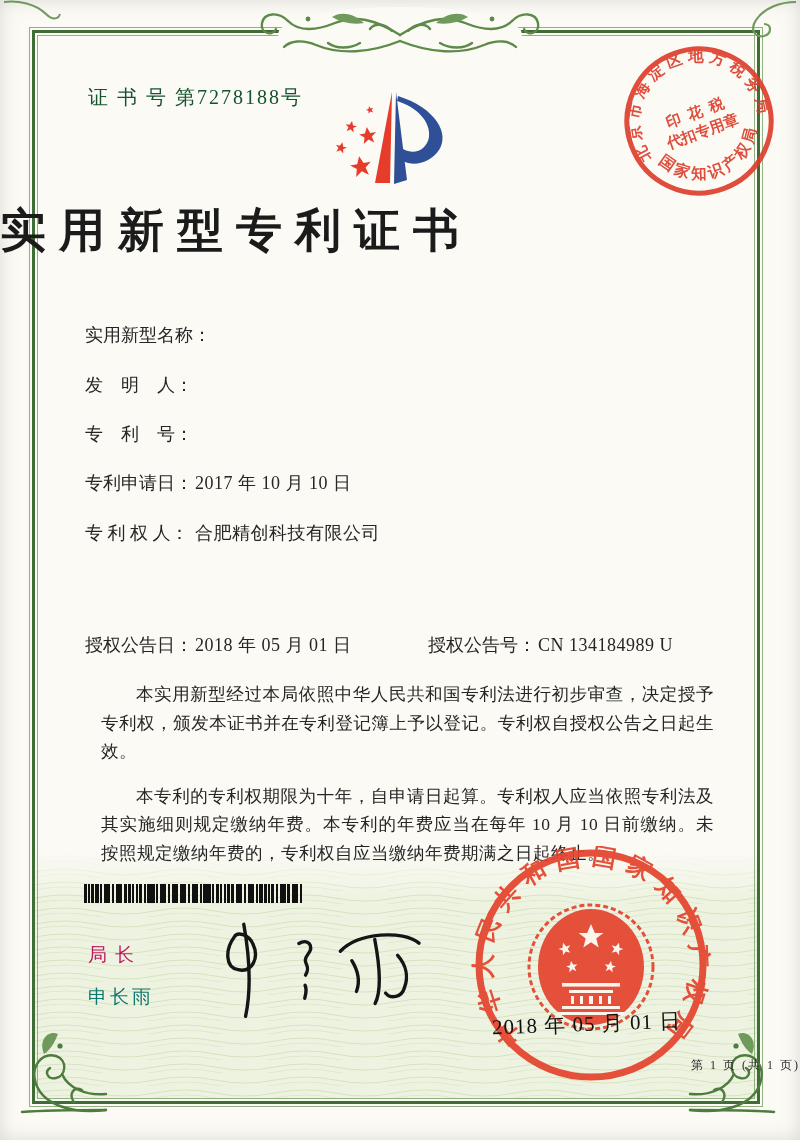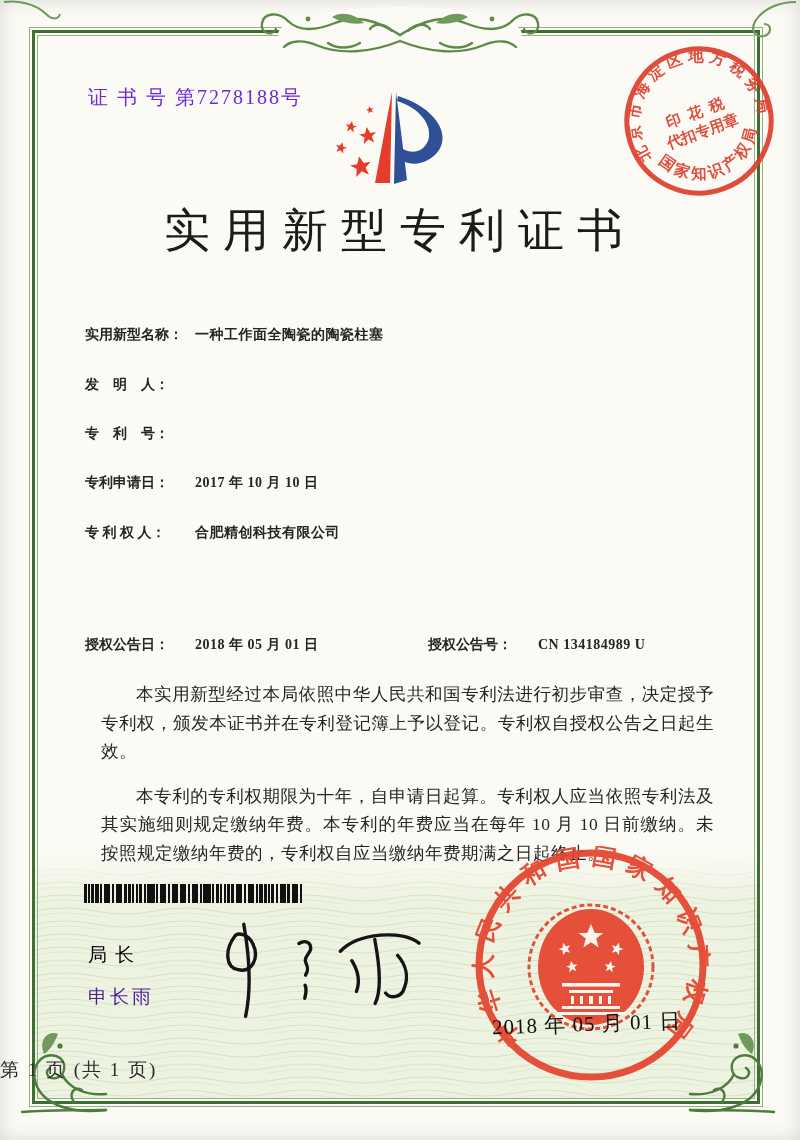--- a/index.html
+++ b/index.html
@@ -18,50 +18,50 @@
     position:absolute;left:32px;top:30px;width:722px;height:1068px;
     border:3px solid #3e6e35;
   }
   .frame::before{content:"";position:absolute;inset:-6px;border:1px solid #93b083;}
   .frame::after{content:"";position:absolute;inset:2px;border:1px solid #93b083;}
   
   .greenzone{position:absolute;left:35px;top:852px;width:722px;height:246px;overflow:hidden;}
   .greenzone .fade{position:absolute;left:0;top:0;width:100%;height:46px;
     background:linear-gradient(#fbfaf5,rgba(251,250,245,0));}
   
-  .cert-no{position:absolute;left:88px;top:84px;font-size:20px;letter-spacing:2px;color:#6d28d9;}
-  .title{position:absolute;left:0;top:200px;width:100%;text-align:center;
-    font-size:46px;font-weight:normal;letter-spacing:13px;color:#1b1b1b;}
-  .row{position:absolute;left:85px;right:72px;display:flex;font-size:14px;line-height:26px;color:#252525;font-weight:bold;}
+  .cert-no{position:absolute;left:88px;top:84px;font-size:20px;letter-spacing:2px;color:#14532d;}
+  .title{position:absolute;left:0;top:200px;width:100%;text-align:left;
+    font-size:46px;font-weight:bold;letter-spacing:13px;color:#1b1b1b;}
+  .row{position:absolute;left:85px;right:72px;display:flex;font-size:18px;line-height:26px;color:#252525;}
   .row .lbl{flex:0 0 110px;white-space:nowrap;}
   .row .val{flex:1;letter-spacing:.5px;}
   .r0{top:322px}.r1{top:372px}.r2{top:421px}.r3{top:470px}.r4{top:520px}.r5{top:570px}
   .rg{top:632px}
   .rg .val1{flex:0 0 205px;}
   .rg .lbl2{flex:0 0 110px;margin-left:28px;white-space:nowrap;}
   .paras{position:absolute;left:85px;right:70px;top:664px;}
   .paras p{margin:16px;text-indent:2em;font-size:17.5px;line-height:28.5px;
     text-align:justify;letter-spacing:.5px;color:#252525;}
   
   .barcode{position:absolute;left:84px;top:884px;width:219px;height:19px;
     background-image:
       repeating-linear-gradient(90deg,#101010 0 2px,transparent 2px 4px),
       repeating-linear-gradient(90deg,#101010 0 1px,transparent 1px 7px),
       repeating-linear-gradient(90deg,#101010 0 3px,transparent 3px 11px);}
   
-  .sig-title{position:absolute;left:88px;top:942px;font-size:19px;letter-spacing:8px;color:#000000;}
-  .sig-name{position:absolute;left:88px;top:984px;font-size:19px;letter-spacing:3px;color:#4c1d95;}
+  .sig-title{position:absolute;left:88px;top:942px;font-size:19px;letter-spacing:8px;color:#be185d;}
+  .sig-name{position:absolute;left:88px;top:984px;font-size:19px;letter-spacing:3px;color:#0f766e;}
   .sig-svg{position:absolute;left:208px;top:912px;transform:rotate(-3deg);}
   
   .tax-stamp{position:absolute;left:620px;top:42px;transform:rotate(-20deg);opacity:.9;}
   .big-seal{position:absolute;left:470px;top:846px;opacity:.93;}
   .seal-date{position:absolute;left:492px;top:1010px;font-size:21px;color:#101010;
     letter-spacing:1px;transform:rotate(-2deg);white-space:nowrap;}
-  .footer{position:absolute;left:0;top:1057px;width:100%;text-align:left;
-    font-size:19px;letter-spacing:2px;color:#2c2c2c;}
+  .footer{position:absolute;left:0;top:1057px;width:100%;text-align:right;
+    font-size:12px;letter-spacing:2px;color:#2c2c2c;}
   .orn{position:absolute;}
   svg{display:block;}
 </style>
 </head>
 <body>
 
 <div class="paper"></div>
 
 <div class="greenzone">
   <svg width="722" height="246">
@@ -156,21 +156,20 @@
     </text>
     <text y="-4" text-anchor="middle" fill="#dd3b28" font-size="15" font-weight="bold" letter-spacing="2">印 花 税</text>
     <text y="16" text-anchor="middle" fill="#dd3b28" font-size="15" font-weight="bold">代扣专用章</text>
   </g>
 </svg>
 
 <div class="title">实用新型专利证书</div>
 
 <div class="row r0">
   <span class="lbl">实用新型名称：</span>
-  <span class="val">一种工作面全陶瓷的陶瓷柱塞</span>
 </div>
 <div class="row r1">
   <span class="lbl">发　明　人：</span>
 </div>
 <div class="row r2">
   <span class="lbl">专　利　号：</span>
 </div>
 <div class="row r3">
   <span class="lbl">专利申请日：</span>
   <span class="val">2017 年 10 月 10 日</span>

